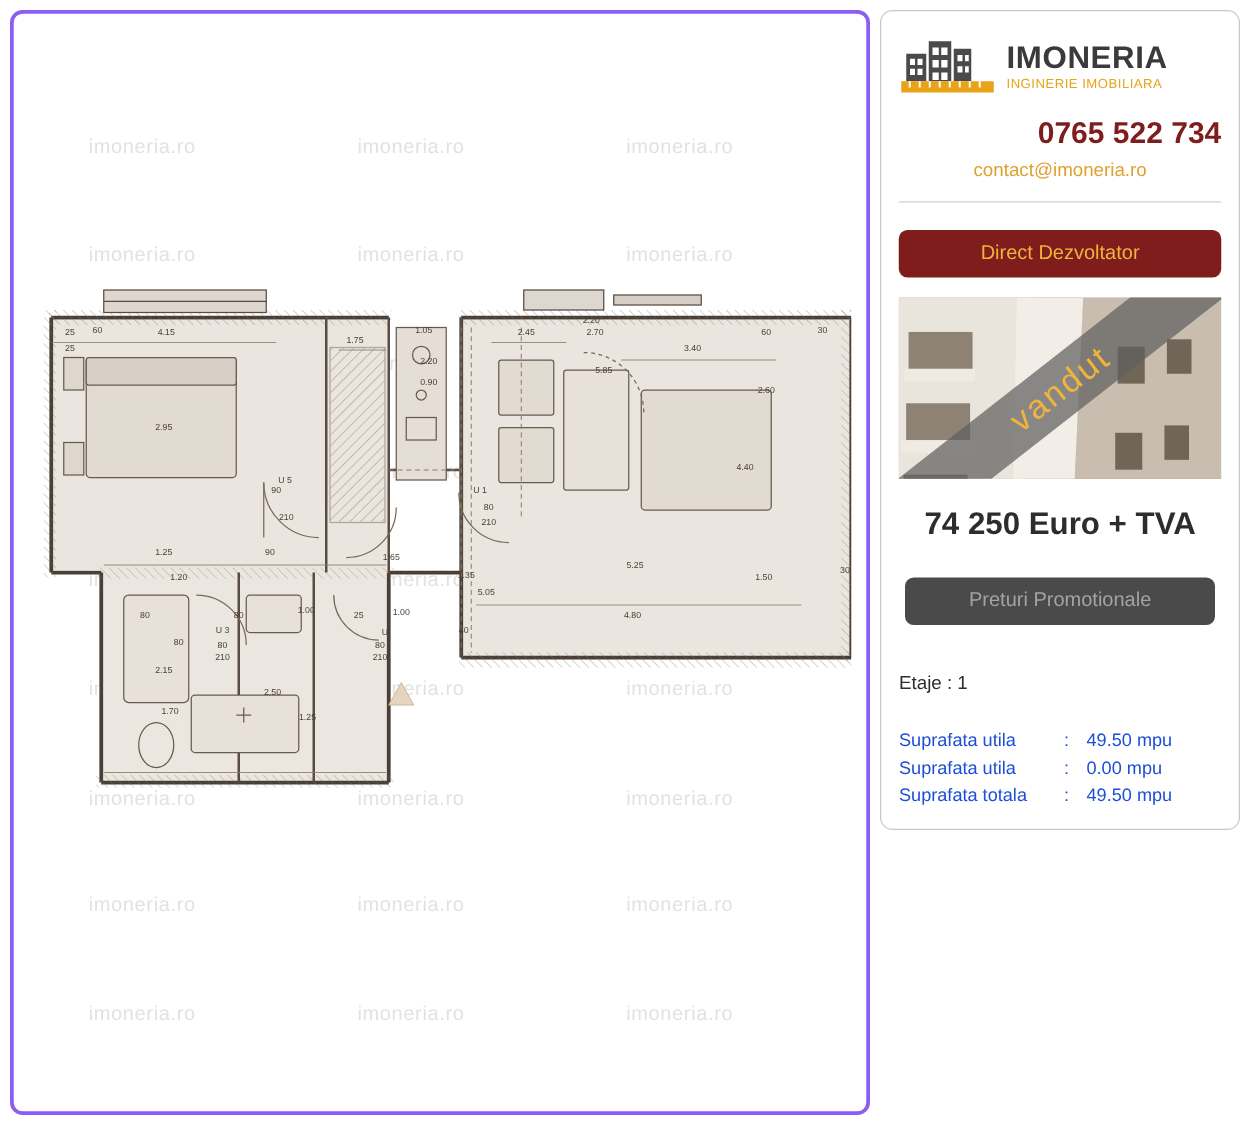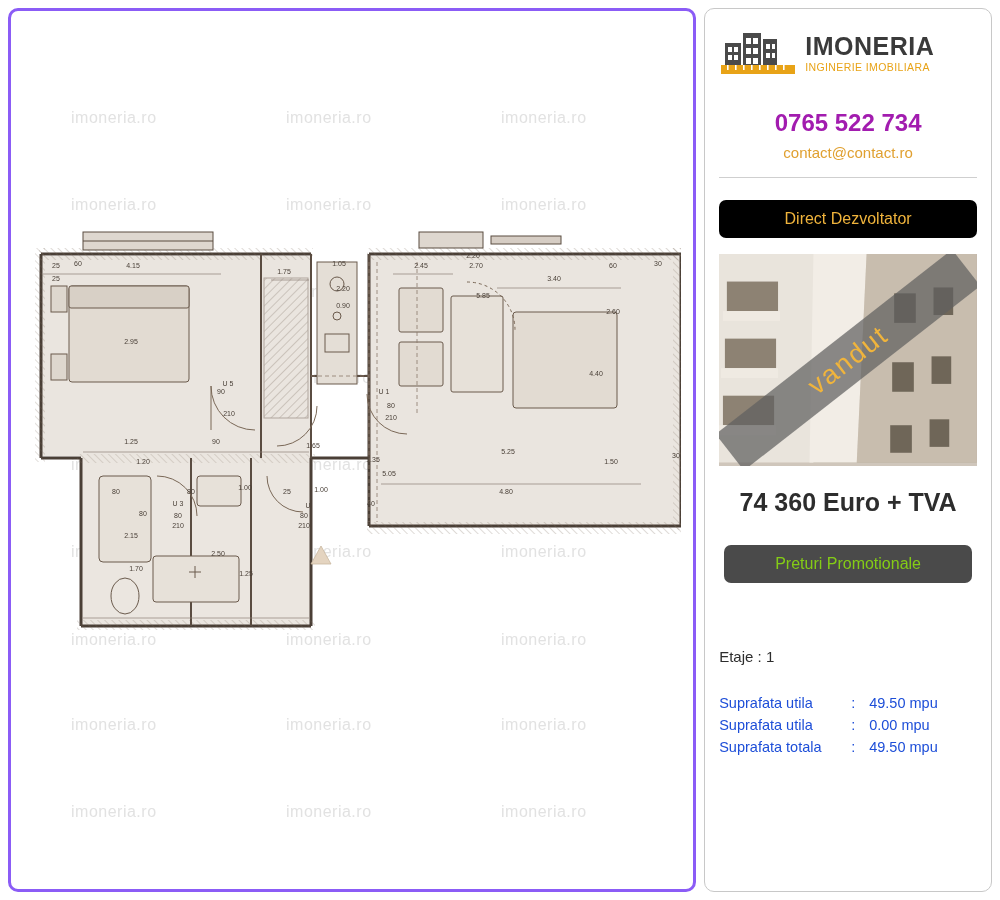--- a/index.html
+++ b/index.html
@@ -49,21 +49,21 @@
     top: 215px;
     width: 660px;
     height: 410px;
   }
   .plan svg { display: block; }
 
   
   .info-panel {
     position: relative;
     width: 290px;
-    height: 884px;
+    height: 656px;
     border: 1px solid #c8c8c8;
     border-radius: 10px;
     background: #ffffff;
     padding: 12px 14px;
     display: flex;
     flex-direction: column;
   }
   .brand {
     display: flex;
     align-items: center;
@@ -79,25 +79,25 @@
     letter-spacing: 0.5px;
   }
   .brand-sub {
     font-size: 10.5px;
     font-weight: normal;
     color: #e8a317;
     letter-spacing: 0.4px;
     margin-top: 3px;
   }
   .phone {
-    text-align: center;
+    text-align: right;
     font-size: 24px;
     font-weight: bold;
-    color: #a21caf;
-    margin-top: 30px;
+    color: #7f1d1d;
+    margin-top: 14px;
   }
   .email {
     text-align: center;
     font-size: 15px;
     color: #e0a030;
     margin-top: 7px;
     margin-bottom: 10px;
   }
   .divider {
     border: none;
@@ -105,21 +105,21 @@
     margin: 6px 0 10px 0;
   }
   .project-title {
     text-align: center;
     font-size: 14.5px;
     color: #2f2f2f;
     line-height: 1.45;
   }
   .pill {
     margin: 12px auto 0 auto;
-    background: #000000;
+    background: #7f1d1d;
     color: #f0b43c;
     font-size: 16px;
     border-radius: 7px;
     padding: 10px 6px;
     text-align: center;
     width: 100%;
   }
   .photo-wrap {
     position: relative;
     margin-top: 16px;
@@ -149,33 +149,33 @@
     letter-spacing: 2px;
   }
   .price {
     text-align: center;
     font-size: 25px;
     font-weight: bold;
     color: #2d2d2d;
     margin-top: 22px;
   }
   .promo {
-    margin: 28px auto 15px auto;
+    margin: 28px auto 4px auto;
     background: #4a4a4a;
-    color: #84cc16;
+    color: #a3a3a3;
     font-size: 16px;
     border-radius: 7px;
     padding: 10px 6px;
     text-align: center;
     width: 96%;
   }
   .etaj {
     font-size: 15px;
     color: #2d2d2d;
-    margin-top: 50px;
+    margin-top: 34px;
   }
   .areas {
     margin-top: 30px;
     font-size: 14.5px;
     color: #1d4ed8;
   }
   .area-row {
     display: flex;
     align-items: baseline;
     margin-bottom: 6px;
@@ -434,21 +434,21 @@
           <rect x="64" y="38" width="1.6" height="5"></rect>
         </g>
       </svg>
       <div class="brand-text">
         <div class="brand-name">IMONERIA</div>
         <div class="brand-sub">INGINERIE IMOBILIARA</div>
       </div>
     </div>
 
     <div class="phone">0765 522 734</div>
-    <div class="email">contact@contact.ro</div>
+    <div class="email">contact@imoneria.ro</div>
 
     <hr class="divider">
 
 
     <div class="pill">Direct Dezvoltator</div>
 
     <div class="photo-wrap">
       <svg class="photo" viewBox="0 0 262 212" preserveAspectRatio="none">
         <rect x="0" y="0" width="262" height="212" fill="#cfc5b8"></rect>
         <polygon points="0,0 110,0 96,212 0,212" fill="#e9e4dc"></polygon>
@@ -472,21 +472,21 @@
           <rect x="174" y="174" width="22" height="28"></rect>
           <rect x="214" y="168" width="20" height="28"></rect>
         </g>
         <polygon points="96,0 150,0 140,212 92,212" fill="#f2ede6"></polygon>
       </svg>
       <div class="sold-band">
         <span class="sold-text">vandut</span>
       </div>
     </div>
 
-    <div class="price">74 360 Euro + TVA</div>
+    <div class="price">74 250 Euro + TVA</div>
 
     <div class="promo">Preturi Promotionale</div>
 
     <div class="etaj">Etaje : 1</div>
 
     <div class="areas">
       <div class="area-row">
         <span class="area-label">Suprafata utila</span>
         <span class="area-colon">:</span>
         <span class="area-value">49.50 mpu</span>

